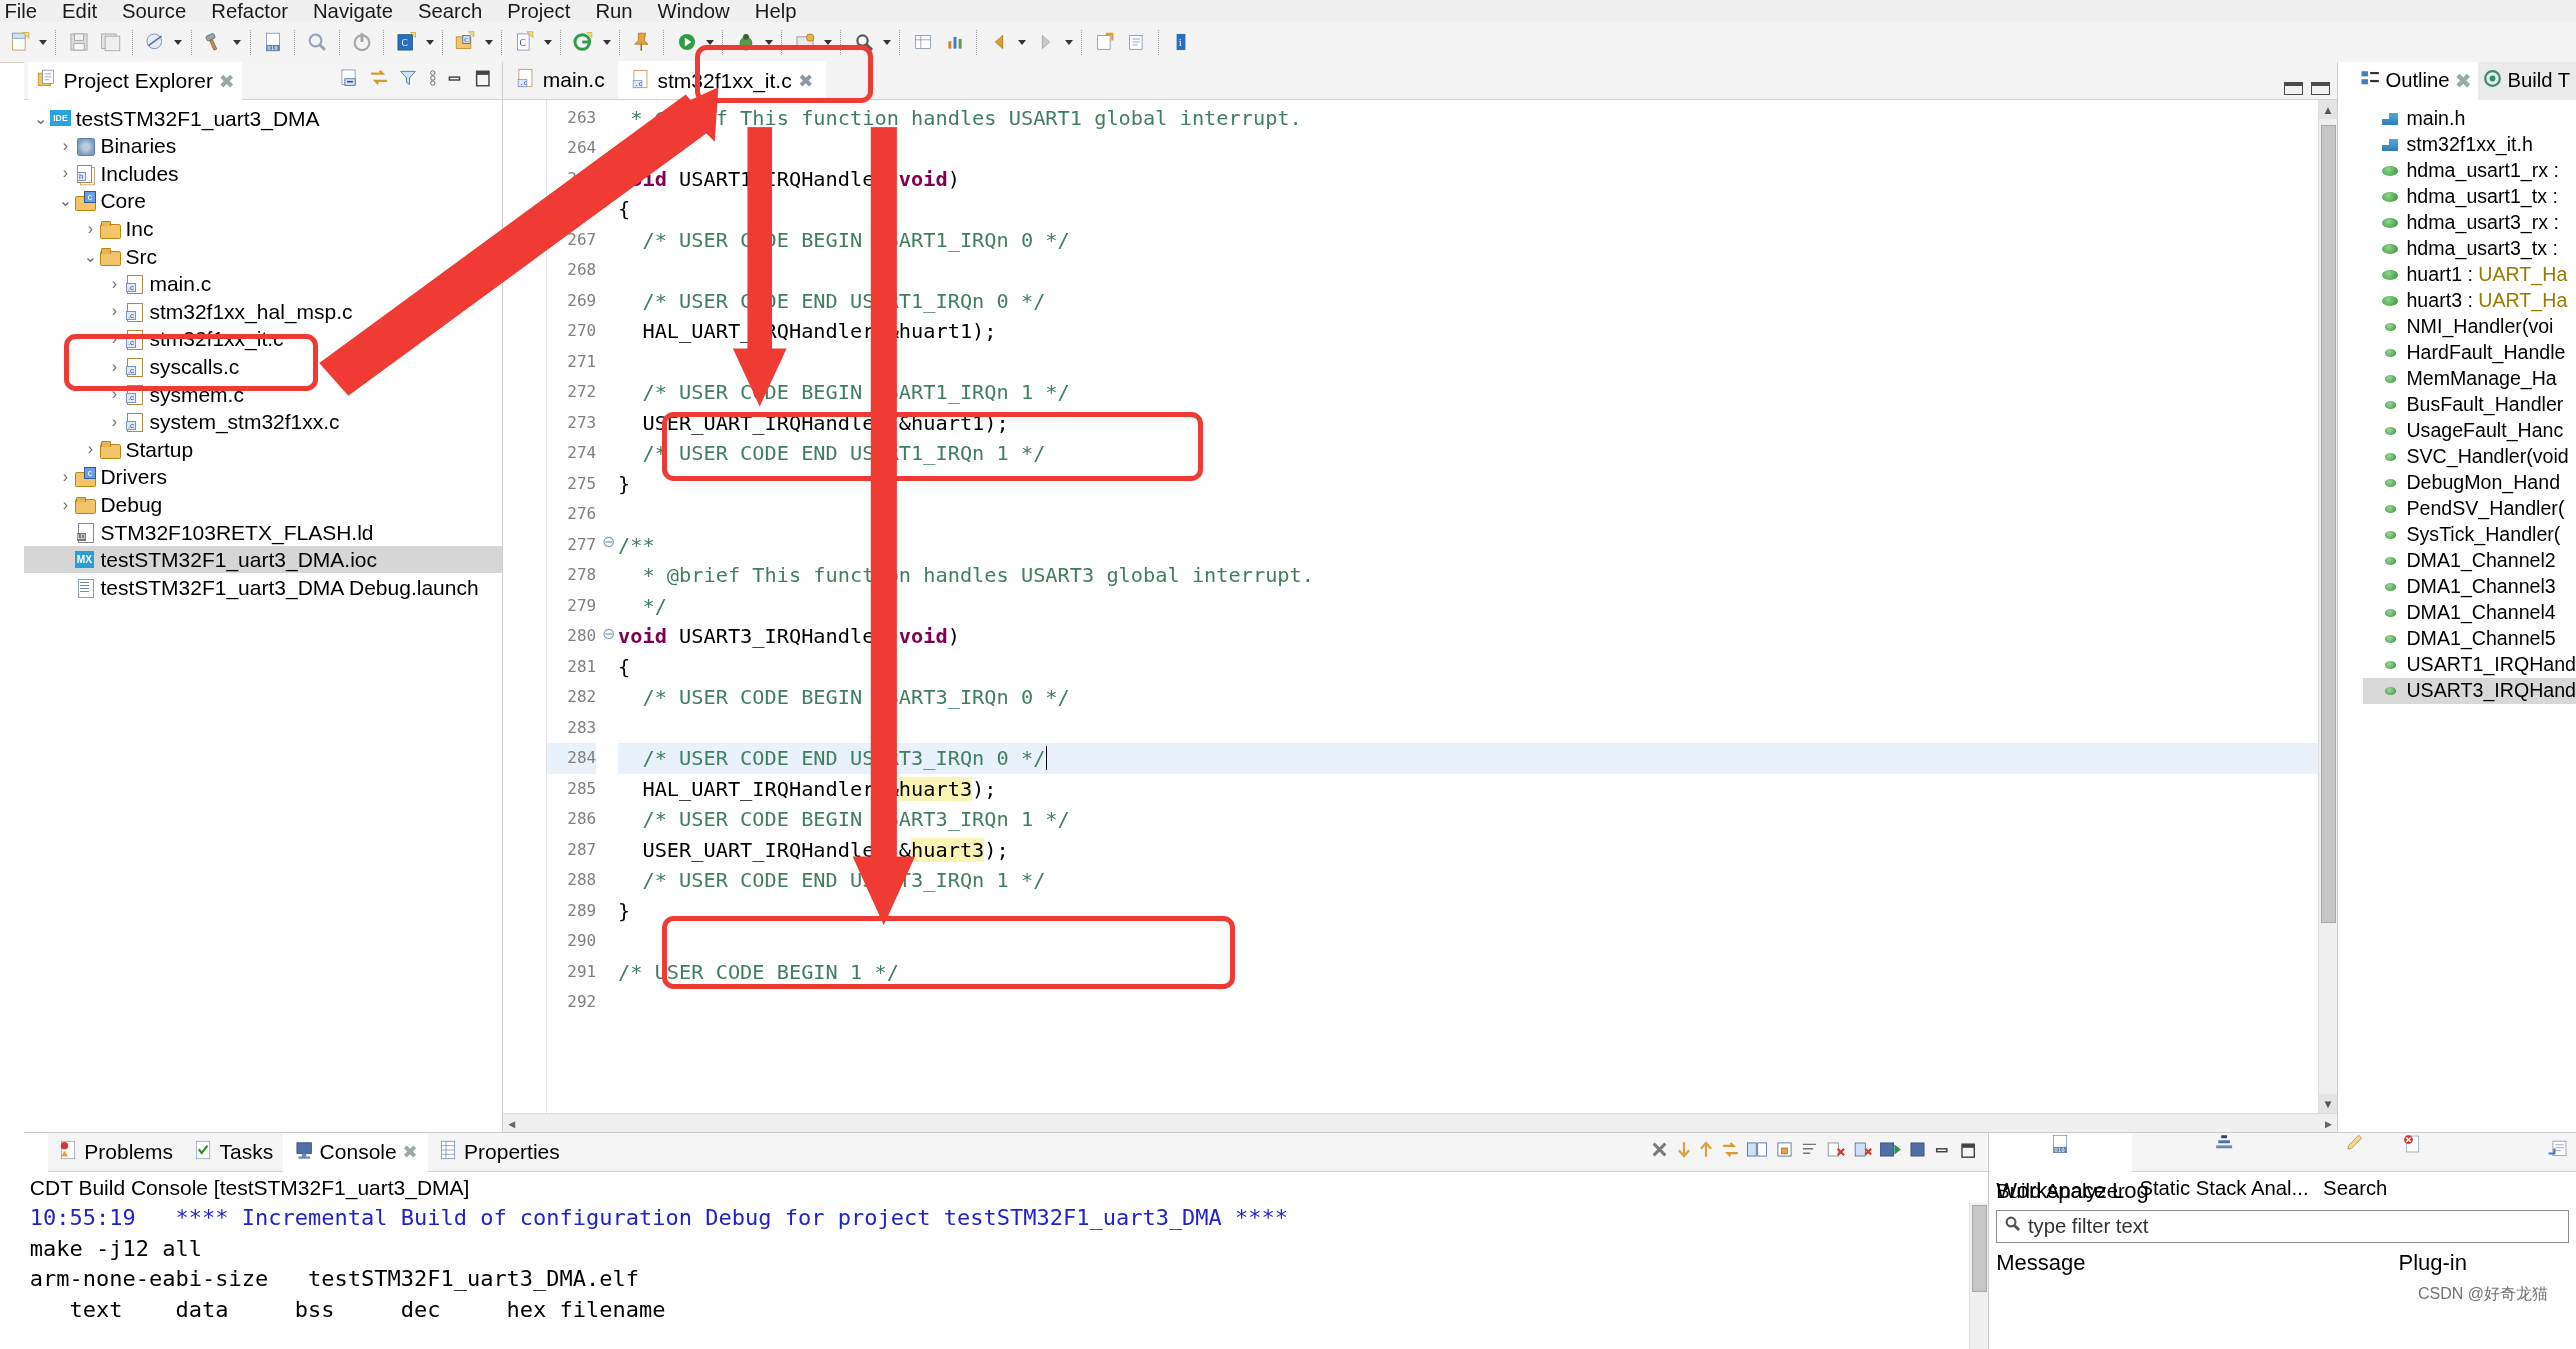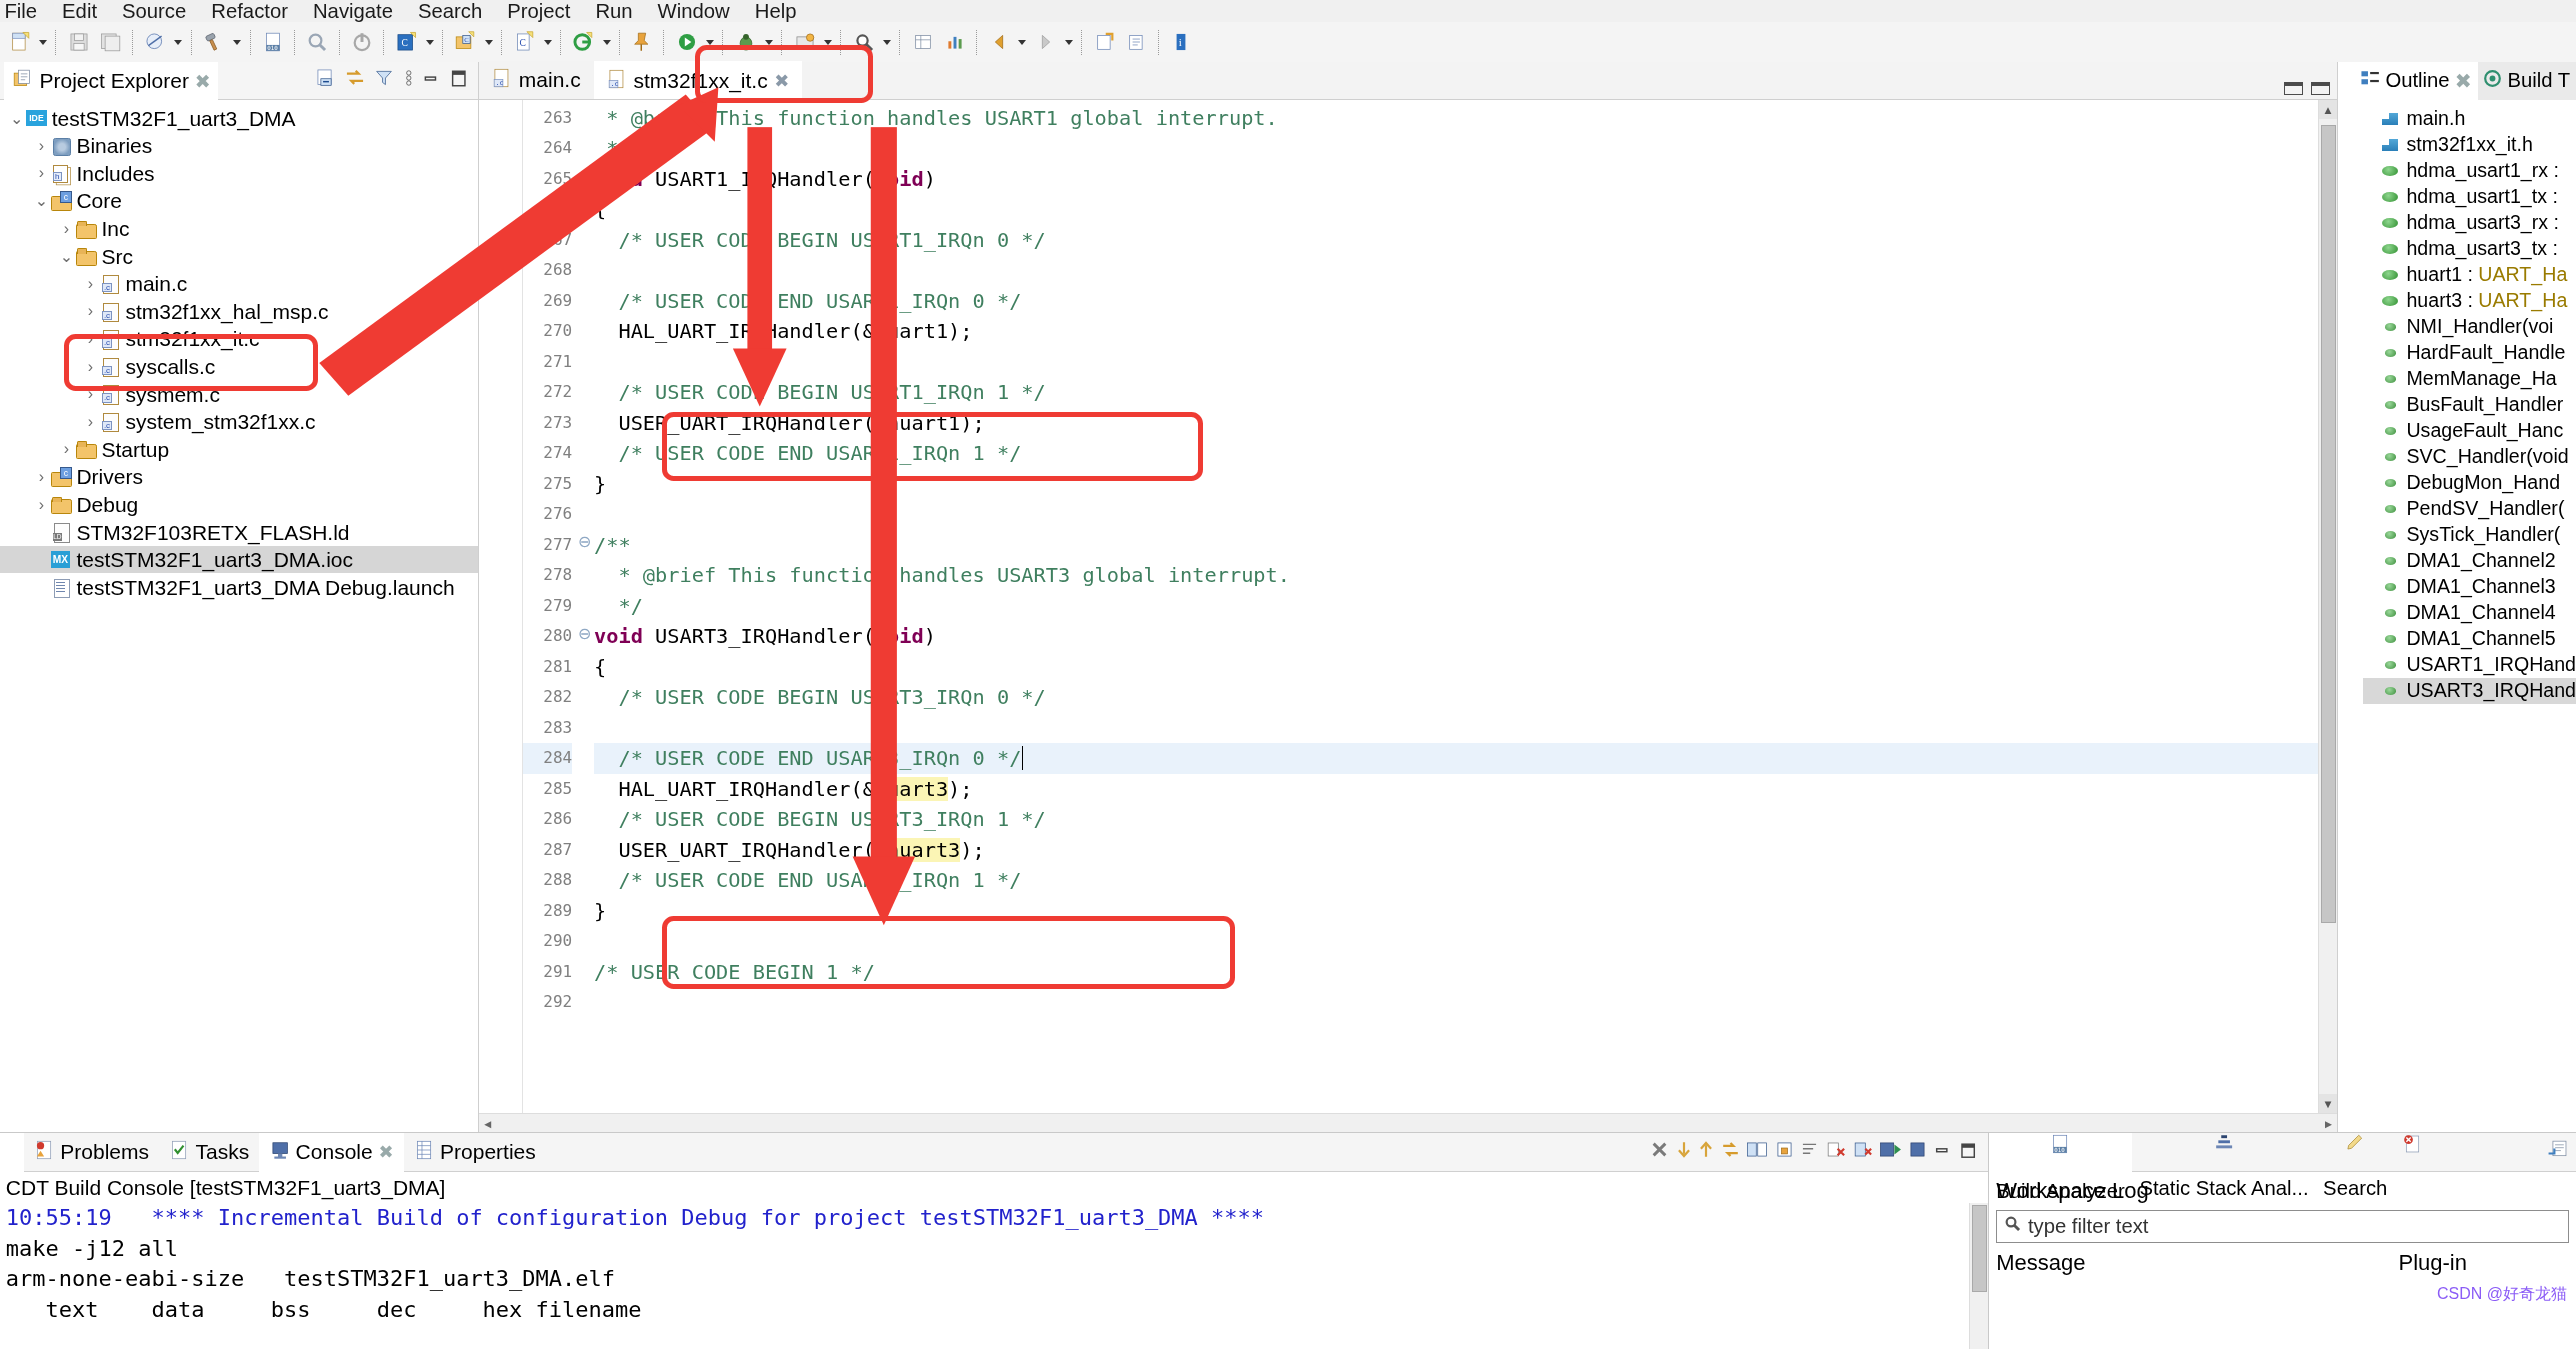--- a/index.html
+++ b/index.html
@@ -40,21 +40,21 @@
   .tb-arrow{ width:13px; height:30.5px; display:inline-flex; align-items:center; justify-content:center; }
   .tb-arrow:after{
     content:""; width:0;height:0;
     border-left:4.4px solid transparent;border-right:4.4px solid transparent;
     border-top:5.1px solid #333;
   }
   .tb-sep{ width:2.2px; height:25px; border-left:0.7px dotted #9a9a9a; margin:0 4.4px; }
   
   .workbench{
     position:absolute; left:0; top:62px; right:0; bottom:0;
-    display:flex; flex-direction:column;
+    display:flex; flex-direction:column;padding-left:24px;
   }
   .upper{ display:flex; flex:1 1 auto; min-height:0; }
   
   .pe{
     width:479px; flex:0 0 479px;
     display:flex; flex-direction:column;
     border-right:0.7px solid #cfcfcf;
     background:#fff;
   }
   .viewtab-bar{
@@ -242,22 +242,22 @@
   .brtab.active{ background:#fff;}
   .brtitle{ font-size:22px; padding:5.8px 0 2.9px 7.3px;}
   .filterbox{
     margin:2.9px 7.3px 0 7.3px; height:33px; border:0.7px solid #8d8d8d;
     background:#fff; display:flex; align-items:center; gap:5.8px; padding-left:5.8px;
     font-size:20.3px; color:#333;
   }
   .brcols{ display:flex; font-size:22px; padding:7.3px 0 0 7.3px;justify-content:flex-end; }
   .brcols .c2{ margin-left:auto; padding-right:109px;}
   .watermark{
-    position:absolute; right:9px; bottom:45px;
-    font-size:16px; color:#8b5cf6; font-family:"Liberation Sans",sans-serif;text-align:right;
+    position:absolute; right:28px; bottom:45px;
+    font-size:16px; color:#737373; font-family:"Liberation Sans",sans-serif;text-align:right;
   }
   
   .anno{ position:absolute; pointer-events:none; z-index:50; }
   .box{ border:5.1px solid #ef3b33; border-radius:11.6px; }
   .arrowsvg{ position:absolute; z-index:49; pointer-events:none; }
 </style>
 </head>
 <body>
 
 <div class="menubar">

